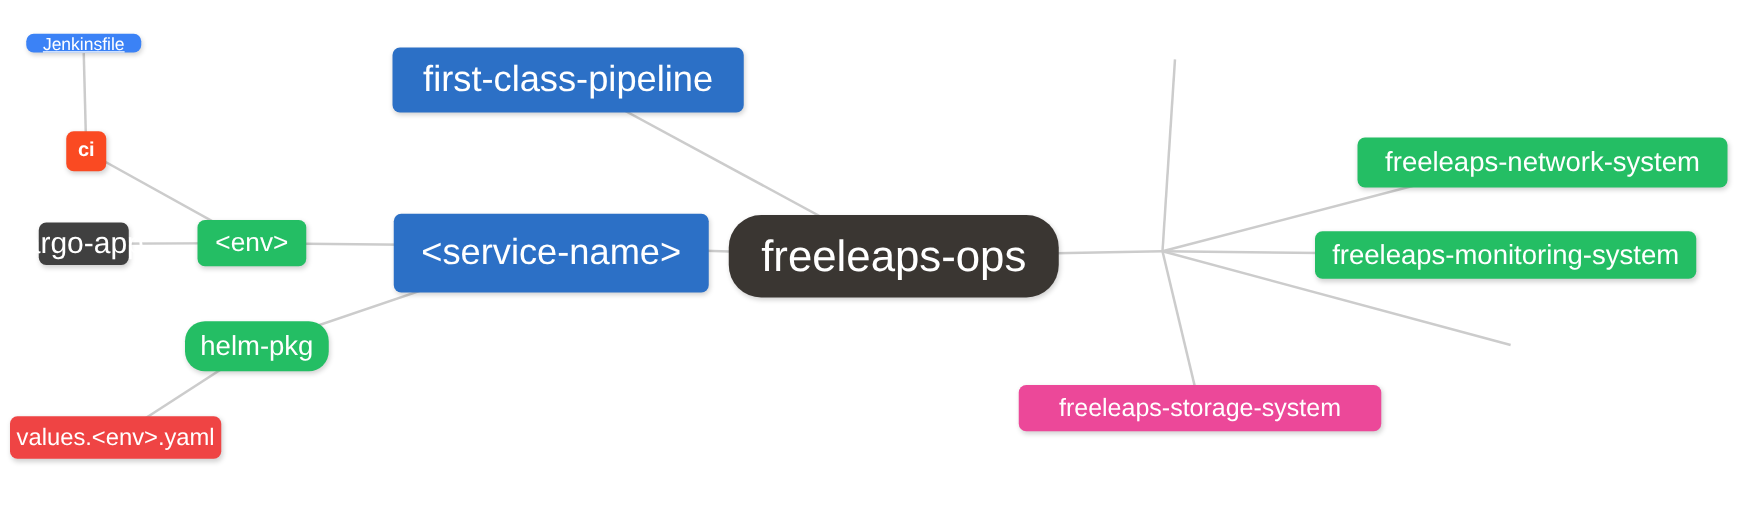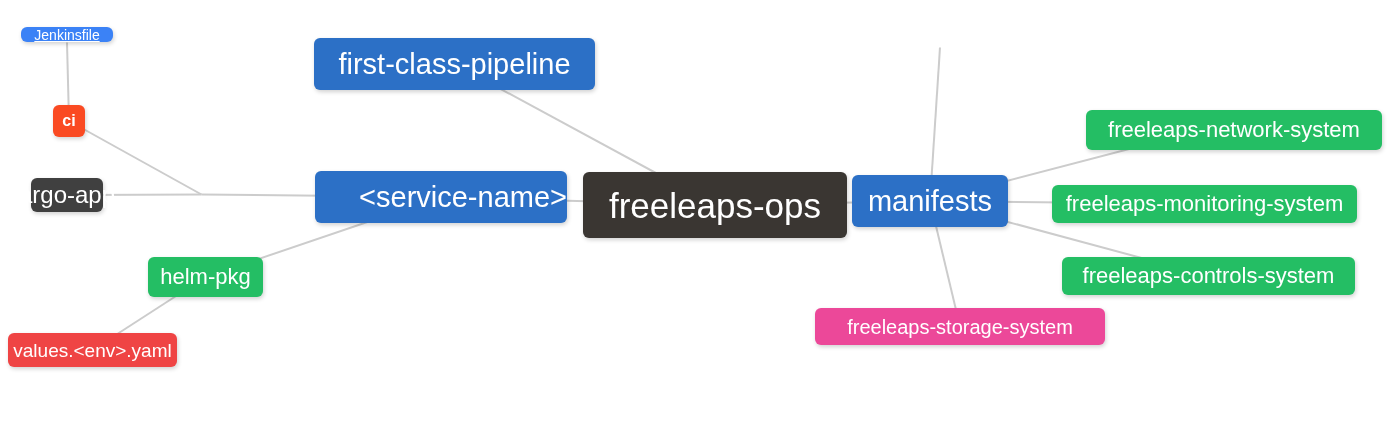--- a/index.html
+++ b/index.html
@@ -53,52 +53,49 @@
       <line x1="92.5" y1="350" x2="205.5" y2="277" stroke="#CCCCCC" stroke-width="2"></line>
       <line x1="441" y1="197" x2="715" y2="205" stroke="#CCCCCC" stroke-width="2"></line>
       <line x1="454.5" y1="64" x2="715" y2="205" stroke="#CCCCCC" stroke-width="2"></line>
       <line x1="715" y1="205" x2="930" y2="201" stroke="#CCCCCC" stroke-width="2"></line>
       <line x1="930" y1="201" x2="940" y2="47.5" stroke="#CCCCCC" stroke-width="2"></line>
       <line x1="930" y1="201" x2="1202" y2="130" stroke="#CCCCCC" stroke-width="2"></line>
       <line x1="930" y1="201" x2="1213.5" y2="204" stroke="#CCCCCC" stroke-width="2"></line>
       <line x1="930" y1="201" x2="1208.5" y2="276" stroke="#CCCCCC" stroke-width="2"></line>
       <line x1="930" y1="201" x2="960" y2="326.5" stroke="#CCCCCC" stroke-width="2"></line>
     </svg>
-<div class="node" style="left: 583px; top: 172px; width: 264px; height: 66px; font-size: 35px; background: rgb(58, 54, 50); color: rgb(255, 255, 255);">
+<div class="node" style="left: 583px; top: 172px; width: 264px; height: 66px; font-size: 35px; background: rgb(58, 54, 50); color: rgb(255, 255, 255); border-radius: 26px;">
       <span>freeleaps-ops</span>
     </div>
     <div class="node" style="left: 314px; top: 38px; width: 281px; height: 52px; font-size: 29px; background: rgb(44, 112, 198); color: rgb(255, 255, 255);">
       <span>first-class-pipeline</span>
     </div>
-    <div class="node" style="left: 315px; top: 171px; width: 252px; height: 52px; font-size: 29px; background: rgb(44, 112, 198); color: rgb(255, 255, 255); justify-content: flex-end;">
+    <div class="node" style="left: 315px; top: 171px; width: 252px; height: 63px; font-size: 29px; background: rgb(44, 112, 198); color: rgb(255, 255, 255);">
       <span>&lt;service-name&gt;</span>
     </div>
-    <div class="node" style="left: 852px; top: 175px; width: 156px; height: 52px; font-size: 29px; background: rgb(44, 112, 198); color: rgb(255, 255, 255);">
-      <span>manifests</span>
+    <div class="node" style="left: 158px; top: 176px; width: 87px; height: 37px; font-size: 21px; background: rgb(36, 190, 100); color: rgb(255, 255, 255);">
+      <span>&lt;env&gt;</span>
     </div>
-    <div class="node" style="left: 148px; top: 257px; width: 115px; height: 40px; font-size: 22px; background: rgb(36, 190, 100); color: rgb(255, 255, 255);">
+    <div class="node" style="left: 148px; top: 257px; width: 115px; height: 40px; font-size: 22px; background: rgb(36, 190, 100); color: rgb(255, 255, 255); border-radius: 16px;">
       <span>helm-pkg</span>
     </div>
     <div class="node" style="left: 21px; top: 27px; width: 92px; height: 15px; font-size: 14px; background: #3b82f6; color: rgb(255, 255, 255); text-decoration: underline;">
       <span>Jenkinsfile</span>
     </div>
     <div class="node" style="left: 53px; top: 105px; width: 32px; height: 32px; font-size: 16px; background: rgb(250, 74, 34); color: rgb(255, 255, 255); font-weight: bold;">
       <span>ci</span>
     </div>
     <div class="node" style="left: 31px; top: 178px; width: 72px; height: 34px; font-size: 24px; background: #404040; color: rgb(255, 255, 255);">
       <span>argo-app</span>
     </div>
     <div class="node" style="left: 8px; top: 333px; width: 169px; height: 34px; font-size: 19px; background: #ef4444; color: rgb(255, 255, 255);">
       <span>values.&lt;env&gt;.yaml</span>
     </div>
     <div class="node" style="left: 1054px; top: 110px; width: 296px; height: 40px; font-size: 22px; background: rgb(36, 190, 100); color: rgb(255, 255, 255); margin-left: 32px;">
       <span>freeleaps-network-system</span>
     </div>
     <div class="node" style="left: 1052px; top: 185px; width: 305px; height: 38px; font-size: 22px; background: rgb(36, 190, 100); color: rgb(255, 255, 255);">
       <span>freeleaps-monitoring-system</span>
     </div>
-    <div class="node" style="left: 1062px; top: 257px; width: 293px; height: 38px; font-size: 22px; background: rgb(36, 190, 100); color: rgb(255, 255, 255);">
-      <span>freeleaps-controls-system</span>
-    </div>
     <div class="node" style="left: 815px; top: 308px; width: 290px; height: 37px; font-size: 20px; background: #ec4899; color: rgb(255, 255, 255);">
       <span>freeleaps-storage-system</span>
     </div>
   </div>
 
 </body></html>

